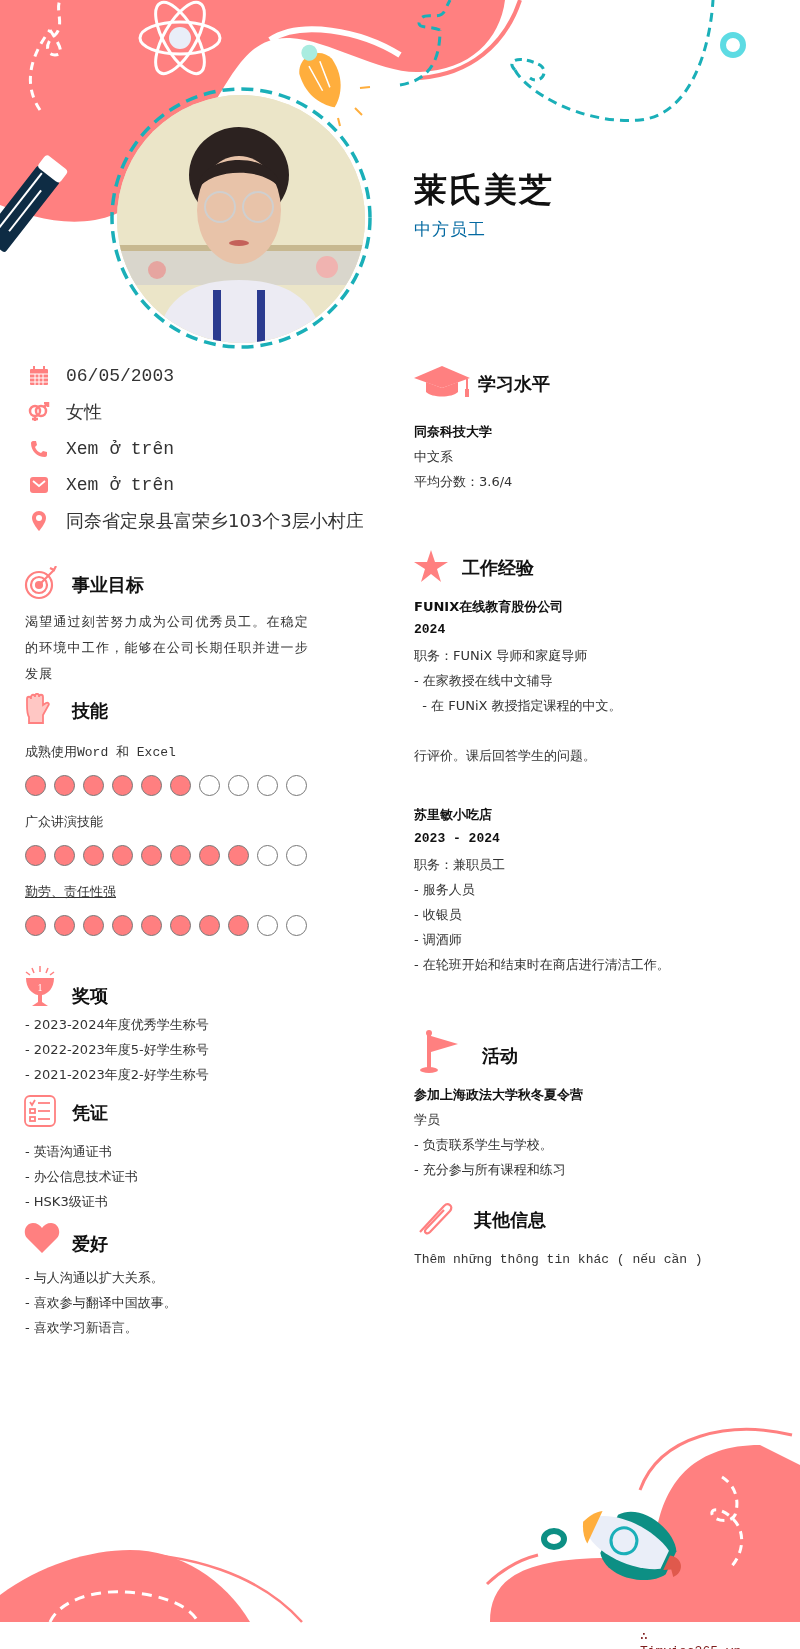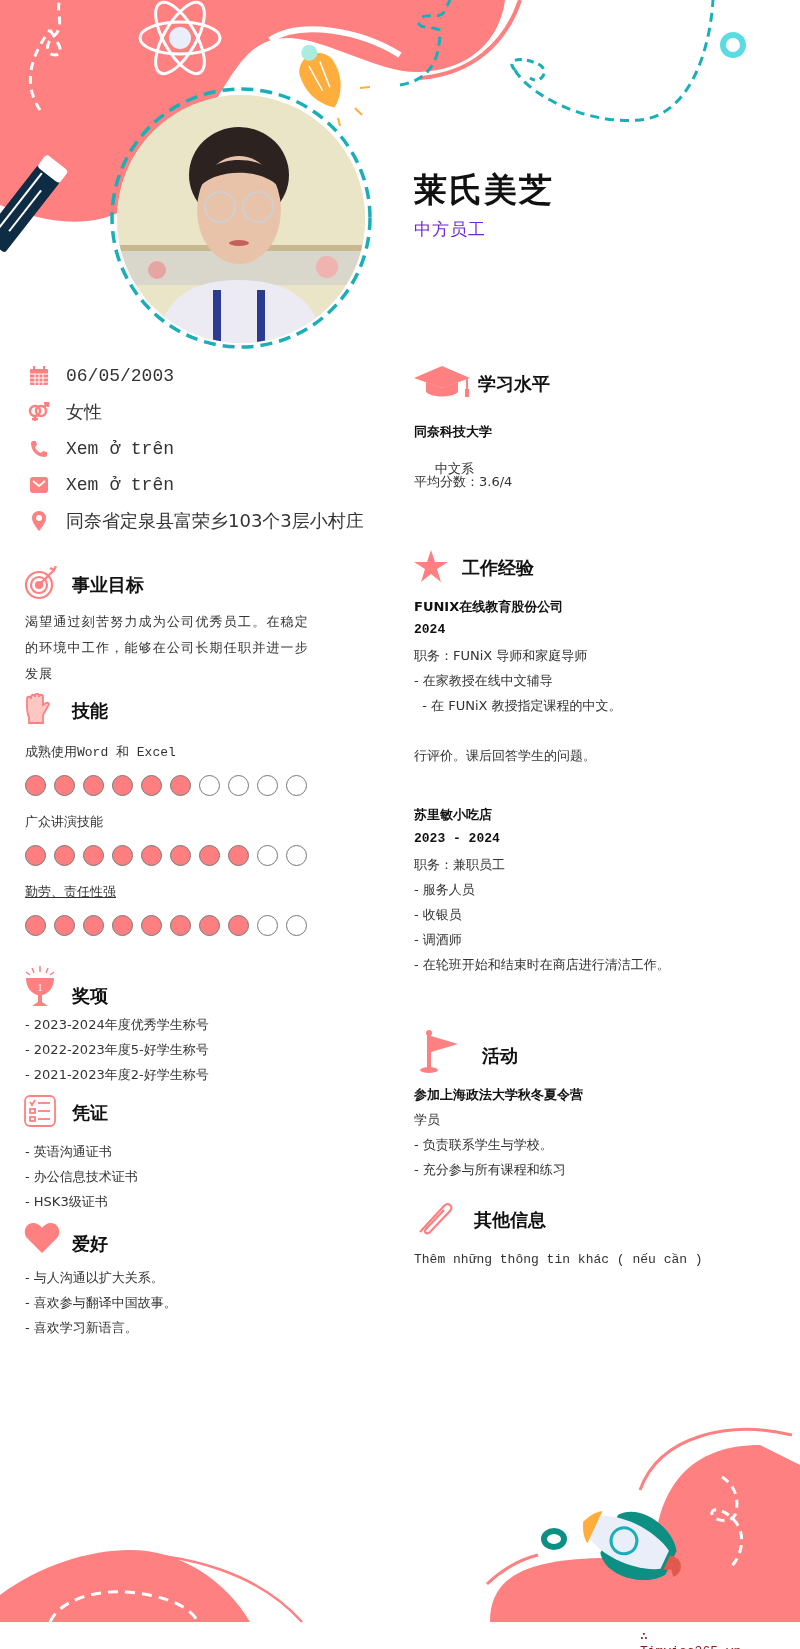--- a/index.html
+++ b/index.html
@@ -4,21 +4,21 @@
 <style>
   * { box-sizing: border-box; margin: 0; padding: 0; }
   html, body { width: 800px; height: 1649px; background: #ffffff; overflow: hidden; }
   body { position: relative; font-family: "DejaVu Sans", sans-serif; color: #222; }
   .page { position: absolute; left: 0; top: 0; width: 648px; height: 1649px; }
   .deco { position: absolute; left: 0; top: 0; }
 
   
   .photo { position: absolute; left: 117px; top: 95px; width: 248px; height: 248px; border-radius: 50%; overflow: hidden; background: #e9e2c7; }
   .name { position: absolute; left: 414px; top: 168px; font-size: 33px; font-weight: bold; color: #111; letter-spacing: 2px; font-family: "DejaVu Sans", sans-serif; }
-  .position { position: absolute; left: 414px; top: 218px; font-size: 17px; color: #6d28d9; letter-spacing: 1px; }
+  .position { position: absolute; left: 414px; top: 218px; font-size: 17px; color: #0369a1; letter-spacing: 1px; }
 
   
   .info-row { position: absolute; left: 28px; height: 24px; display: flex; align-items: center; }
   .info-row .ic { width: 22px; height: 22px; display: flex; align-items: center; justify-content: center; margin-right: 16px; }
   .info-row .txt { font-size: 18px; color: #333; font-family: "Liberation Mono", "DejaVu Sans Mono", monospace; }
   .info-row .txt.cjk { font-family: "DejaVu Sans", sans-serif; }
 
   .sec-head { position: absolute; display: flex; align-items: center; }
   .sec-head .title { font-size: 18px; font-weight: bold; color: #111; font-family: "DejaVu Sans", sans-serif; }
 
@@ -278,21 +278,21 @@
       <svg width="56" height="32" viewBox="0 0 56 32">
           <polygon points="28,0 56,12 28,22 0,12" fill="#ff8080"></polygon>
           <path d="M12,16 L12,26 C18,32 38,32 44,26 L44,16 L28,22 Z" fill="#ff8080"></path>
           <line x1="53" y1="13" x2="53" y2="24" stroke="#ff8080" stroke-width="2"></line>
           <rect x="51" y="23" width="4" height="8" fill="#ff8080"></rect>
         </svg>
     </span>
     <span class="title">学习水平</span>
   </div>
   <div class="text-line bold" style="left:414px; top:423px;">同奈科技大学</div>
-  <div class="text-line" style="left:435px; top:448px;margin-top:12px;">中文系</div>
+  <div class="text-line" style="left:414px; top:448px;">中文系</div>
   <div class="text-line" style="left:414px; top:473px;">平均分数：3.6/4</div>
 
   <div class="sec-head" style="left:414px; top:550px;">
     <span style="width:48px;">
       <svg width="34" height="32" viewBox="0 0 34 32">
           <polygon points="17,0 21,12 34,12 23,19 27,32 17,24 7,32 11,19 0,12 13,12" fill="#ff8080"></polygon>
         </svg>
     </span>
     <span class="title">工作经验</span>
   </div>

